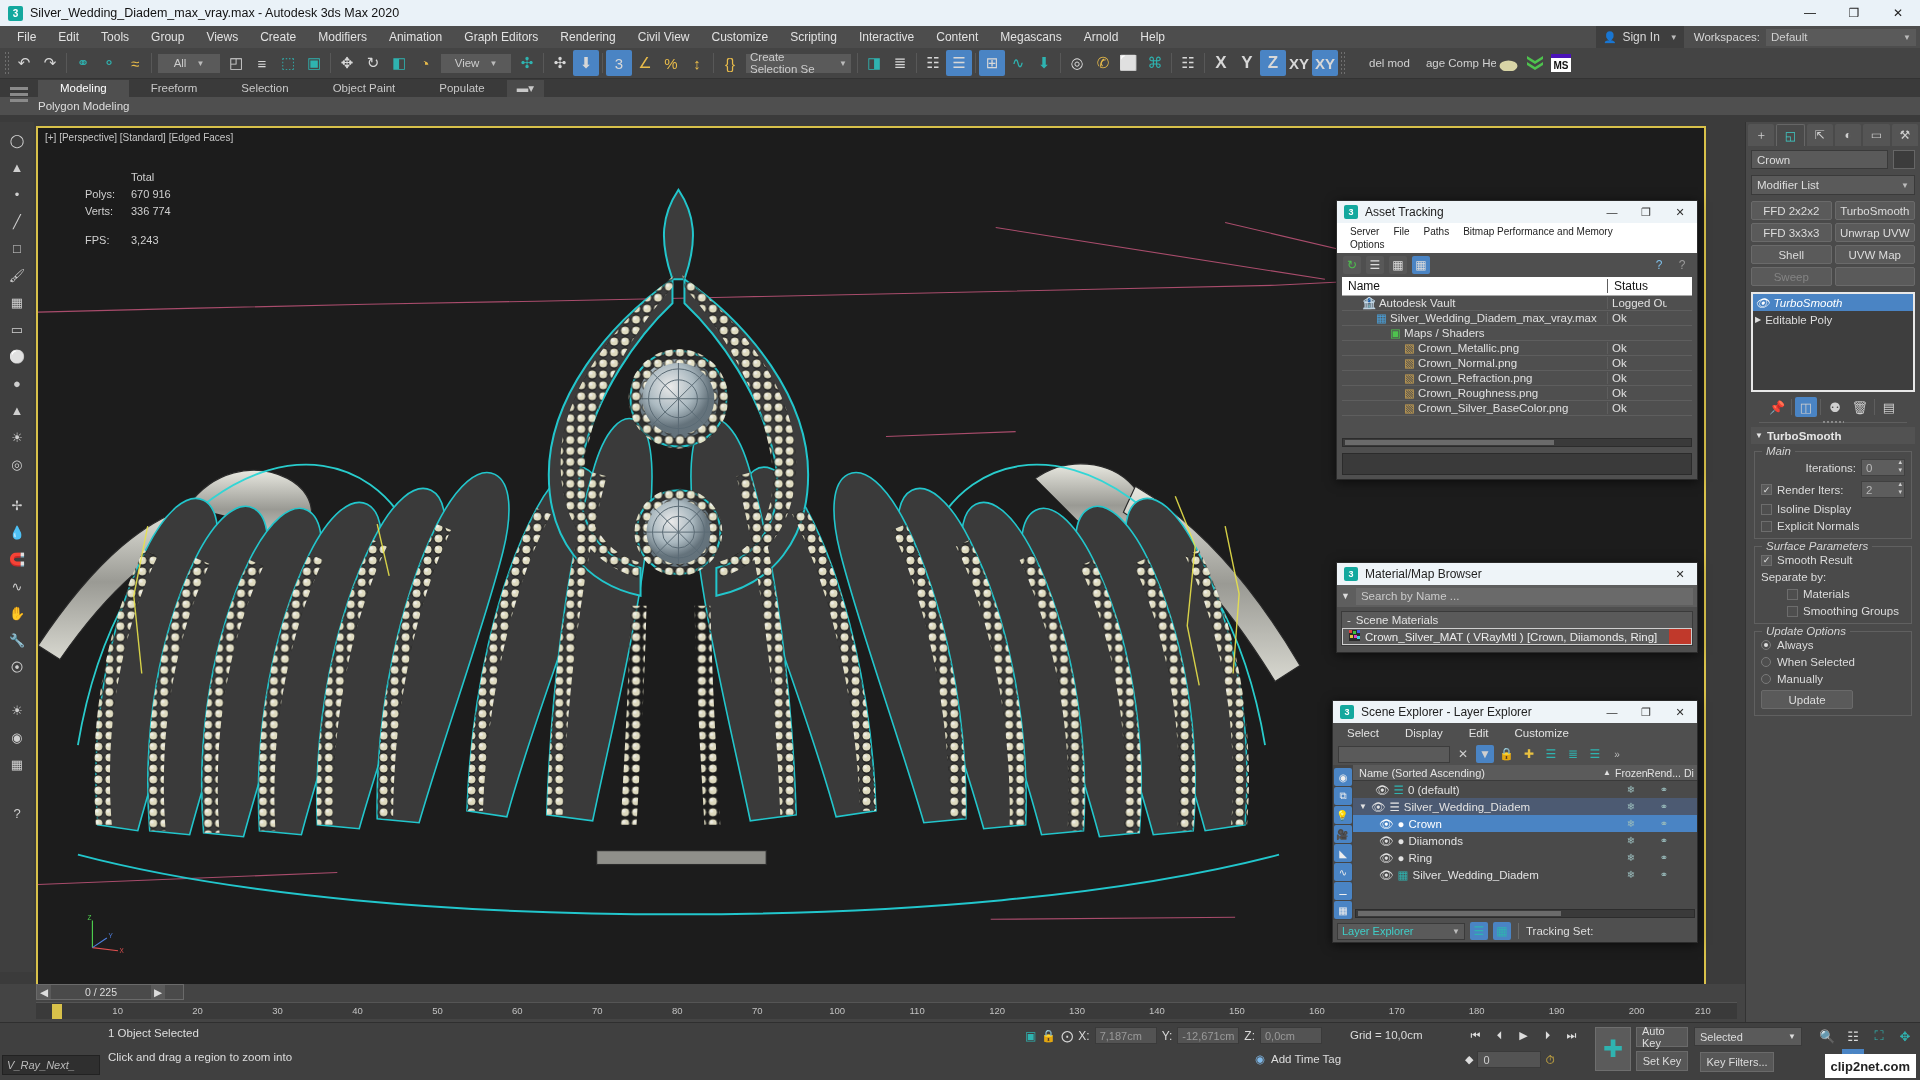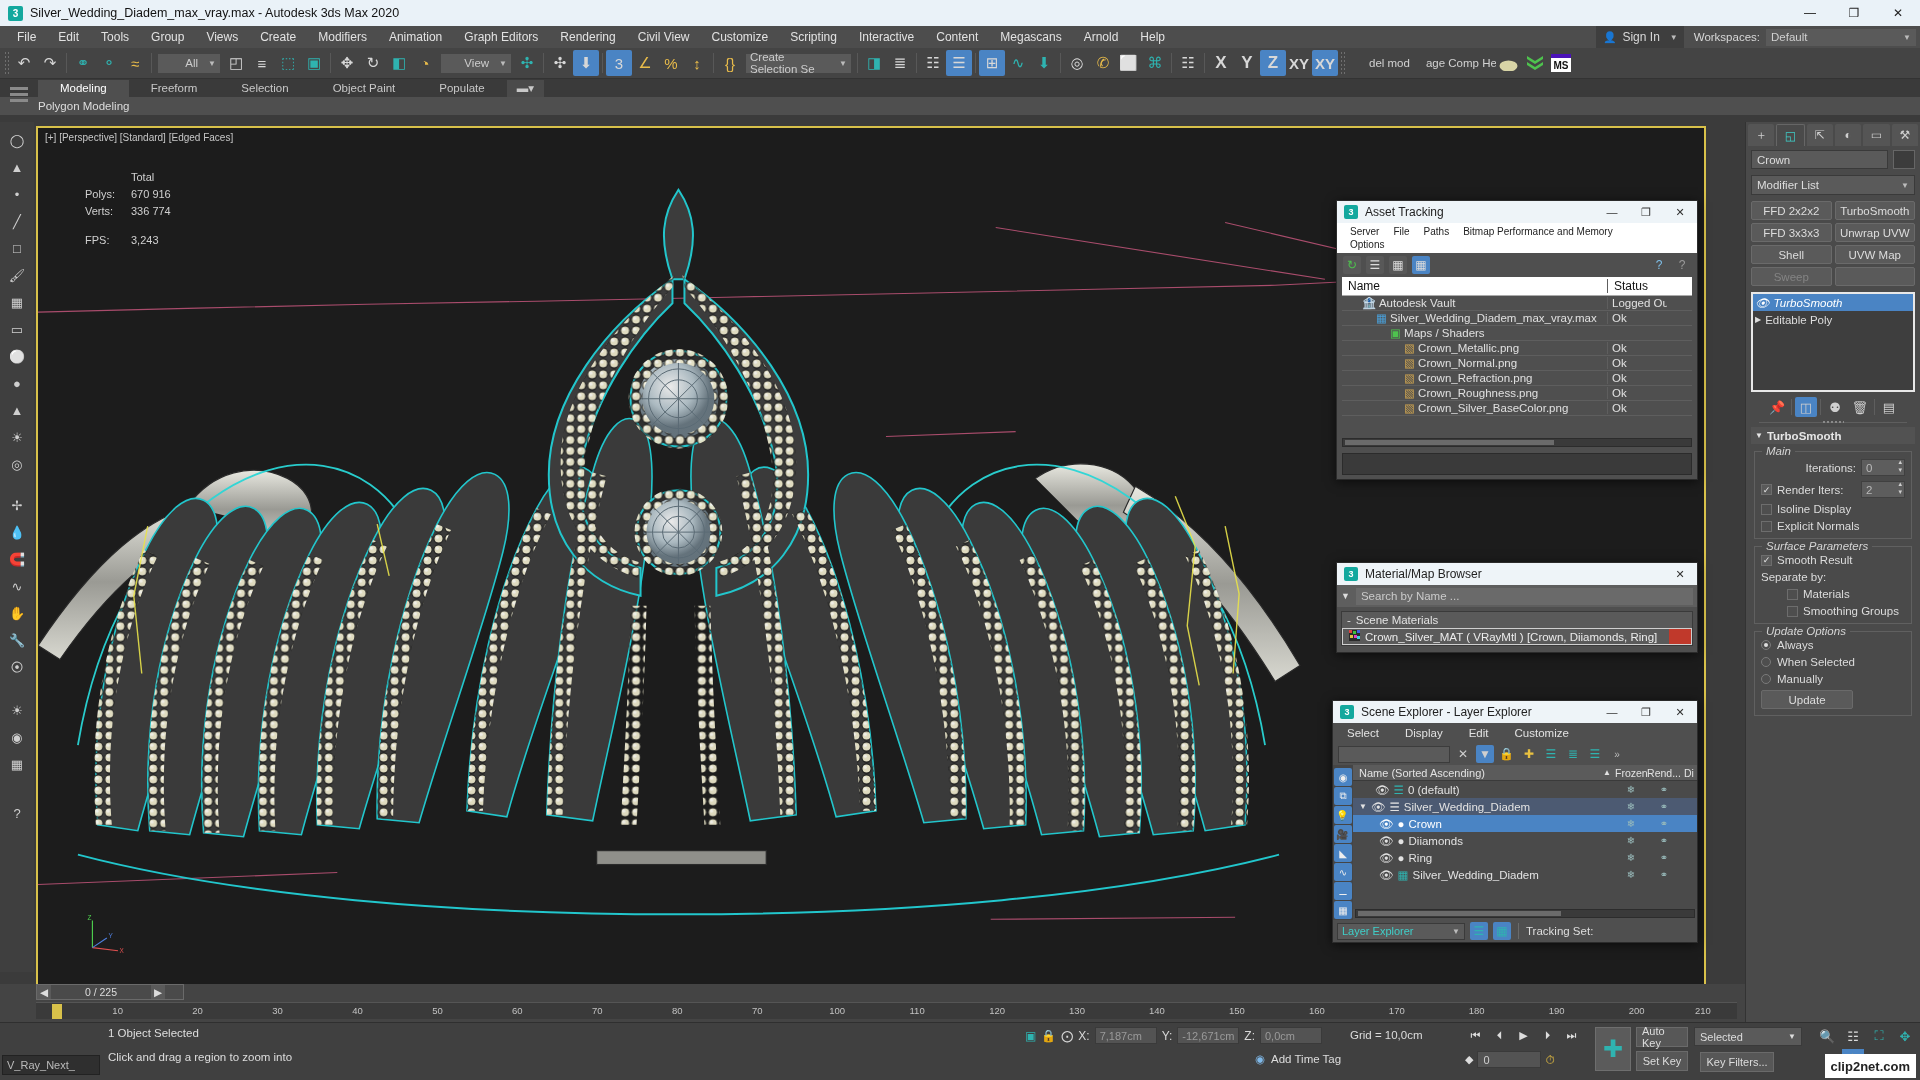--- a/index.html
+++ b/index.html
@@ -36,21 +36,21 @@
   
   .toolbar { height:30px; background:#444; display:flex; align-items:center; padding:0 2px; gap:0px; }
   .tb-ico { width:26px;height:26px;display:flex;align-items:center;justify-content:center;font-size:15px;color:#d7d7d7;border-radius:2px; }
   .tb-ico.on { background:#4a84c4; }
   .tb-ico.teal { color:#2fb3b0; }
   .tb-ico.gold { color:#e8bb4a; }
   .tb-sep { width:1px;height:20px;background:#2e2e2e;margin:0 3px;border-right:1px solid #585858; }
   .tb-grip { width:5px;height:24px;
      background-image:radial-gradient(#6e6e6e 35%,transparent 36%);
      background-size:3px 4px; margin:0 2px; }
-  .tb-combo { background:#5a5a5a;height:19px;display:flex;align-items:center;justify-content:flex-end;padding:0 4px;font-size:11.5px;color:#ccc;margin:0 3px; }
+  .tb-combo { background:#5a5a5a;height:19px;display:flex;align-items:center;justify-content:center;padding:0 4px;font-size:11.5px;color:#ccc;margin:0 3px; }
 
   
   .ribbon { height:36px; background:#3f3f3f; border-top:1px solid #333; }
   .rb-tabs { display:flex; height:18px; align-items:flex-end; padding-left:38px; background:#3a3a3a; }
   .rb-tab { padding:1px 22px; font-size:11.5px; color:#c8c8c8; height:17px; line-height:15px; }
   .rb-tab.active { background:#4f4f4f; color:#fff; }
   .rb-sub { height:18px; background:#4f4f4f; display:flex; align-items:center; padding-left:38px; font-size:11.5px; color:#ddd;}
   .rb-ico { position:absolute; left:6px; }
 
   
@@ -137,21 +137,21 @@
   .timeline { position:absolute; left:0; bottom:58px; width:1745px; height:38px; background:#444; }
   .tl-track { position:absolute; left:36px; right:8px; top:18px; height:17px; background:#3a3a3a; border-top:1px solid #555;}
   .tl-ticks { position:relative; width:100%; height:100%; }
   .tl-tick { position:absolute; top:2px; font-size:9.5px; color:#c2c2c2; transform:translateX(-50%);}
   .tl-slider { position:absolute; left:36px; top:0px; height:16px; background:#4a4a4a; border:1px solid #6a6a6a; display:flex; align-items:center; color:#ddd; font-size:10.5px;}
   .tl-slider .arrow { width:14px;text-align:center;background:#5a5a5a;height:14px;line-height:14px;}
   .tl-slider .val { width:100px; text-align:center;}
   .tl-cursor { position:absolute; left:52px; top:20px; width:10px; height:15px; background:#d8c14a; }
 
   .statusbar { position:absolute; left:0; bottom:0; width:1920px; height:58px; background:#404040; border-top:1px solid #2f2f2f;}
-  .sb-left { position:absolute; left:0; top:0; width:105px; height:58px; }
+  .sb-left { position:absolute; left:0; top:0; width:105px; height:58px;font-style:italic; }
   .sb-scriptin { position:absolute;left:2px;top:32px;width:98px;height:20px;background:#2f2f2f;border:1px solid #222;color:#bbb;font-size:11px;display:flex;align-items:center;padding-left:4px;}
   .sb-msg { position:absolute; left:108px; top:4px; font-size:11.5px; color:#dedede; }
   .sb-msg2 { position:absolute; left:108px; top:28px; font-size:11.5px; color:#dedede; }
   .sb-coords { position:absolute; left:1025px; top:4px; display:flex; align-items:center; gap:5px; }
   .coordfld { width:62px;height:17px;background:#535353;border:1px solid #3a3a3a;color:#9a9a9a;font-size:11px;display:flex;align-items:center;padding-left:4px;}
   .sb-grid { position:absolute; left:1350px; top:6px; font-size:11.5px; color:#dcdcdc;}
   .sb-timetag { position:absolute; left:1255px; top:29px; display:flex; align-items:center; gap:6px; font-size:11.5px; color:#dcdcdc;}
   .sb-playback { position:absolute; left:1465px; top:2px; display:flex; gap:3px; }
   .pb { width:21px;height:20px;display:flex;align-items:center;justify-content:center;font-size:11px;color:#ddd;}
   .sb-keyctl { position:absolute; left:1597px; top:2px; }

